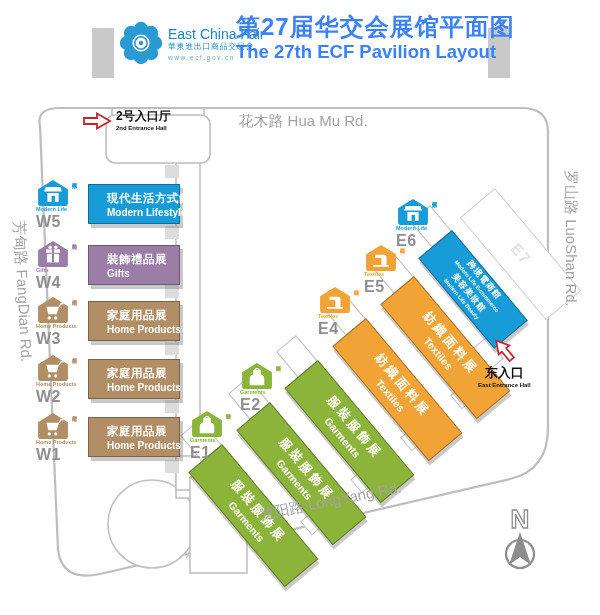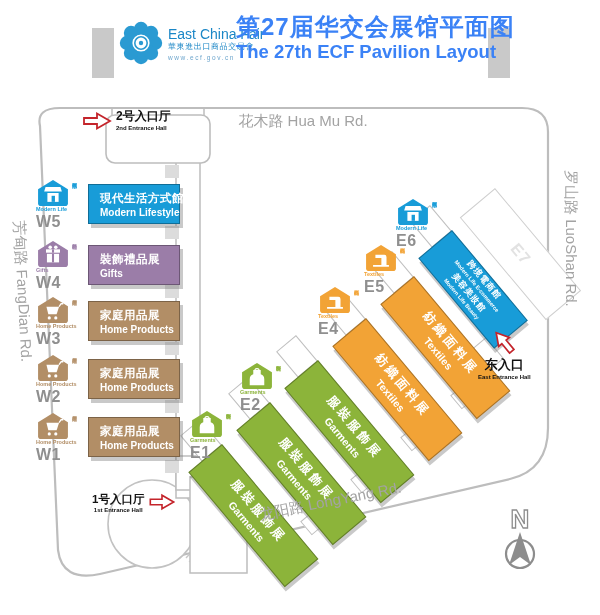--- a/index.html
+++ b/index.html
@@ -22,21 +22,21 @@
   .map{position:absolute;left:0;top:88px;width:600px;height:527px;}
   .baselayer{position:absolute;left:0;top:0;z-index:0;}
   .road{position:absolute;color:#a3a3a3;font-size:15px;white-space:nowrap;z-index:3;}
   .road-top{left:208px;top:0;width:190px;text-align:center;margin-top:24px;}
   .road-bottom{left:258px;top:418px;transform:rotate(-11deg);transform-origin:0 0;}
   .road-right{left:580px;top:82px;transform:rotate(90deg);transform-origin:0 0;}
   .road-left{left:28px;top:132px;transform:rotate(87deg);transform-origin:0 0;}
   
   .whall{position:absolute;left:36px;display:flex;gap:6px;align-items:flex-start;z-index:3;}
   .wbox{width:92px;height:40px;border:1px solid rgba(0,0,0,.3);box-shadow:3px 4px 0 rgba(120,120,120,.4);
-        color:#fff;display:flex;flex-direction:column;justify-content:center;padding-left:11px;box-sizing:border-box;}
+        color:#fff;display:flex;flex-direction:column;justify-content:center;padding-left:18px;box-sizing:border-box;}
   .wbox-cn{font-size:11.5px;font-weight:bold;letter-spacing:.5px;white-space:nowrap;}
   .wbox-en{font-size:10px;font-weight:bold;white-space:nowrap;margin-top:1px;}
   .iconcol{width:46px;margin-top:-5px;flex:none;}
   .iconrow{display:flex;align-items:flex-start;}
   .hicon{flex:none;}
   .side-label{font-size:5px;line-height:1.1;writing-mode:vertical-rl;max-height:26px;margin-left:1px;}
   .icon-caption{font-size:5.5px;font-weight:bold;white-space:nowrap;margin-top:-1px;}
   .hall-code{font-size:16px;font-weight:bold;color:#8f8f8f;letter-spacing:.5px;margin-top:1px;}
   
   .ebox{position:absolute;width:150px;height:44px;transform:rotate(50deg);transform-origin:0 0;z-index:2;
@@ -351,31 +351,22 @@
     <div class="ent" style="left:82px;top:20px;display:flex;align-items:flex-end;gap:4px">
       <svg class="arrow-svg" width="30" height="20" viewBox="0 0 30 20" style="margin-top:2px">
           <use href="#sym-arrow"></use>
         </svg>
       <div>
         <div class="ent-cn">2号入口厅</div>
         <div class="ent-en">2nd Entrance Hall</div>
       </div>
     </div>
 
-    <div class="ent" style="left:92px;top:404px;display:flex;align-items:flex-start;gap:4px">
-      <div style="text-align:center">
-        <div class="ent-cn" style="font-size:11.5px">1号入口厅</div>
-        <div class="ent-en">1st Entrance Hall</div>
-      </div>
-      <svg class="arrow-svg" width="28" height="18" viewBox="0 0 30 20" style="margin-top:1px">
-          <use href="#sym-arrow"></use>
-        </svg>
-    </div>
-
-    <div class="ent" style="left:478px;top:244px;text-align:center">
+
+    <div class="ent" style="left:478px;top:252px;text-align:center">
       <svg class="arrow-svg" width="28" height="20" viewBox="0 0 30 20" style="transform:rotate(-130deg);margin:0 auto">
           <use href="#sym-arrow"></use>
         </svg>
       <div class="ent-cn" style="font-size:13px;margin-top:4px">东入口</div>
       <div class="ent-en">East Entrance Hall</div>
     </div>
 
   </div>
 </div>
 

